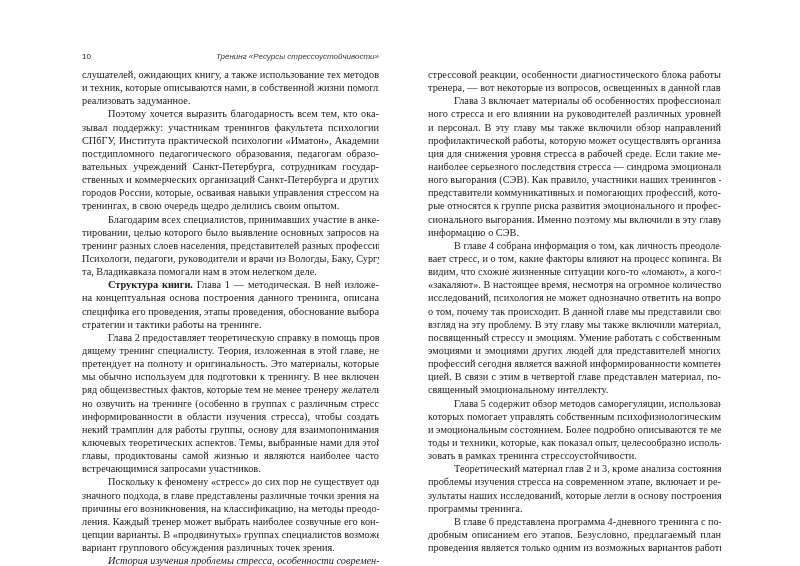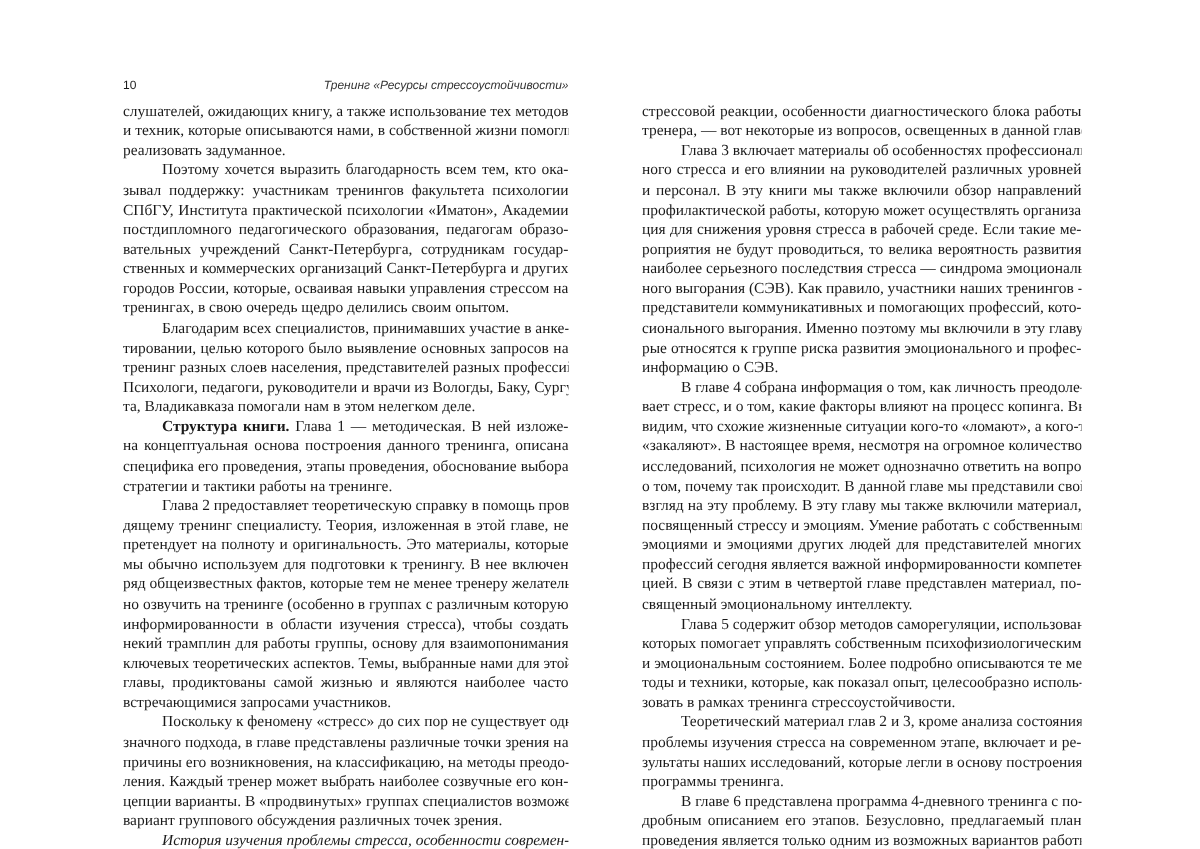--- a/index.html
+++ b/index.html
@@ -55,21 +55,21 @@
         <span class="line">на концептуальная основа построения данного тренинга, описана</span>
         <span class="line">специфика его проведения, этапы проведения, обоснование выбора</span>
         <span class="line last">стратегии и тактики работы на тренинге.</span>
       </div>
       <div>
         <span class="line" style="padding-left: 26px;">Глава 2 предоставляет теоретическую справку в помощь прово-</span>
         <span class="line">дящему тренинг специалисту. Теория, изложенная в этой главе, не</span>
         <span class="line">претендует на полноту и оригинальность. Это материалы, которые</span>
         <span class="line">мы обычно используем для подготовки к тренингу. В нее включен</span>
         <span class="line">ряд общеизвестных фактов, которые тем не менее тренеру желатель-</span>
-        <span class="line">но озвучить на тренинге (особенно в группах с различным которую</span>
+        <span class="line">но озвучить на тренинге (особенно в группах с различным стресс</span>
         <span class="line">информированности в области изучения стресса), чтобы создать</span>
         <span class="line">некий трамплин для работы группы, основу для взаимопонимания</span>
         <span class="line">ключевых теоретических аспектов. Темы, выбранные нами для этой</span>
         <span class="line">главы, продиктованы самой жизнью и являются наиболее часто</span>
         <span class="line last">встречающимися запросами участников.</span>
       </div>
       <div>
         <span class="line" style="padding-left: 26px;">Поскольку к феномену «стресс» до сих пор не существует одно-</span>
         <span class="line">значного подхода, в главе представлены различные точки зрения на</span>
         <span class="line">причины его возникновения, на классификацию, на методы преодо-</span>
@@ -85,29 +85,28 @@
 
 <div class="page right">
   <div class="body" id="right-body">
       <div>
         <span class="line">стрессовой реакции, особенности диагностического блока работы</span>
         <span class="line last">тренера, — вот некоторые из вопросов, освещенных в данной главе.</span>
       </div>
       <div>
         <span class="line" style="padding-left: 26px;">Глава 3 включает материалы об особенностях профессиональ-</span>
         <span class="line">ного стресса и его влиянии на руководителей различных уровней</span>
-        <span class="line">и персонал. В эту книги мы также включили обзор направлений</span>
+        <span class="line">и персонал. В эту главу мы также включили обзор направлений</span>
         <span class="line">профилактической работы, которую может осуществлять организа-</span>
         <span class="line">ция для снижения уровня стресса в рабочей среде. Если такие ме-</span>
-        <span class="line">роприятия не будут проводиться, то велика вероятность развития</span>
         <span class="line">наиболее серьезного последствия стресса — синдрома эмоциональ-</span>
         <span class="line">ного выгорания (СЭВ). Как правило, участники наших тренингов -</span>
         <span class="line">представители коммуникативных и помогающих профессий, кото-</span>
+        <span class="line">рые относятся к группе риска развития эмоционального и профес-</span>
         <span class="line">сионального выгорания. Именно поэтому мы включили в эту главу</span>
-        <span class="line">рые относятся к группе риска развития эмоционального и профес-</span>
         <span class="line last">информацию о СЭВ.</span>
       </div>
       <div>
         <span class="line" style="padding-left: 26px;">В главе 4 собрана информация о том, как личность преодоле-</span>
         <span class="line">вает стресс, и о том, какие факторы влияют на процесс копинга. Вы</span>
         <span class="line">видим, что схожие жизненные ситуации кого-то «ломают», а кого-то</span>
         <span class="line">«закаляют». В настоящее время, несмотря на огромное количество</span>
         <span class="line">исследований, психология не может однозначно ответить на вопрос</span>
         <span class="line">о том, почему так происходит. В данной главе мы представили свой</span>
         <span class="line">взгляд на эту проблему. В эту главу мы также включили материал,</span>

